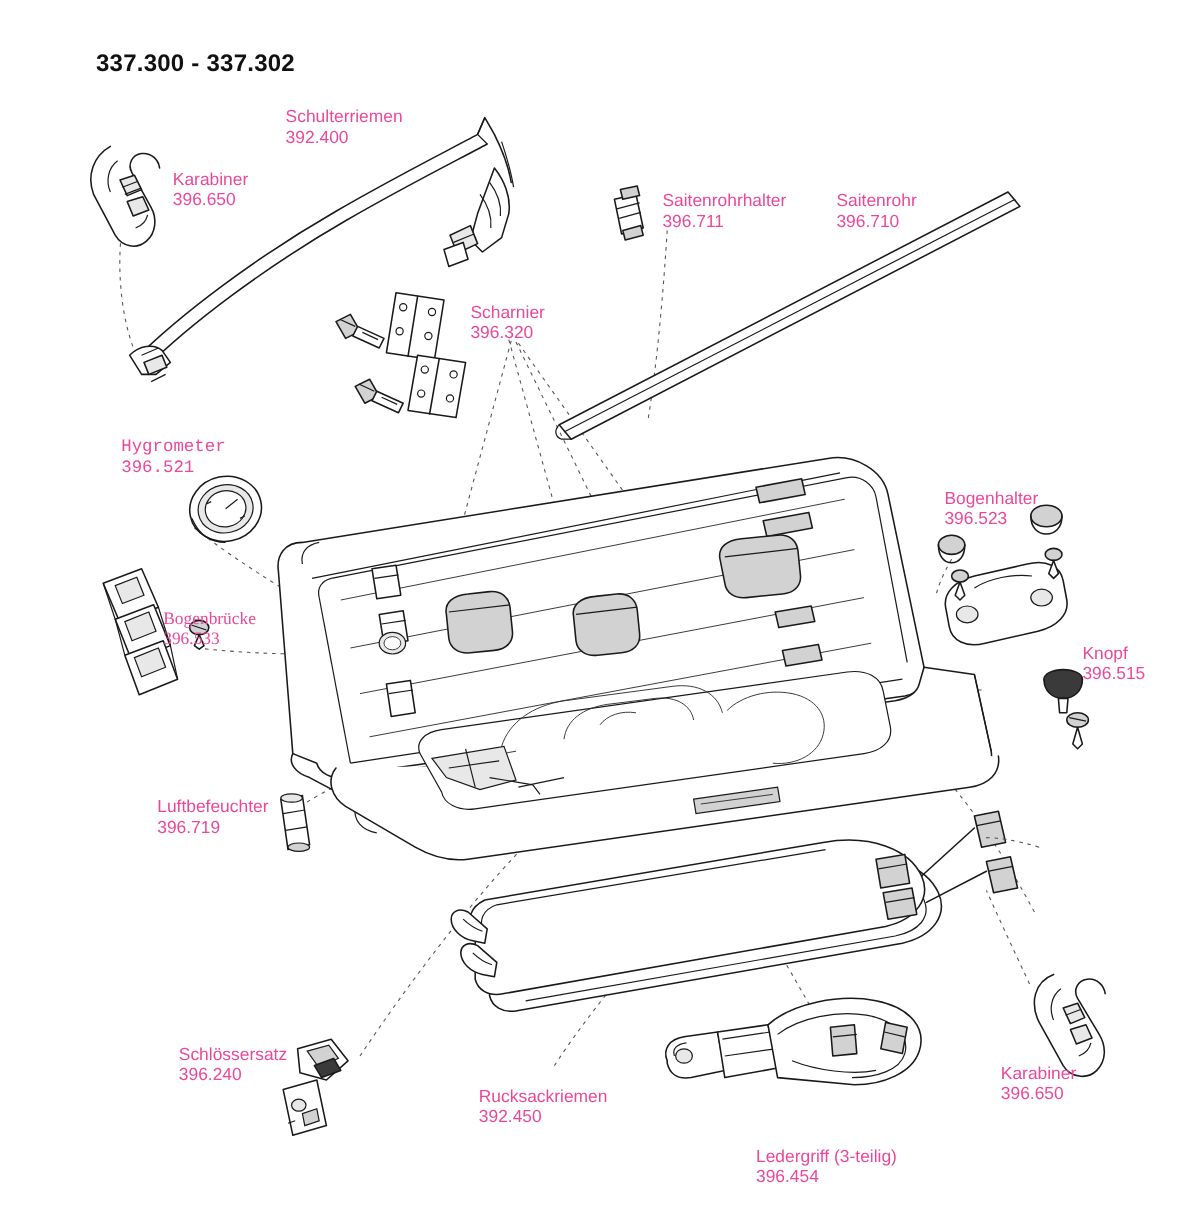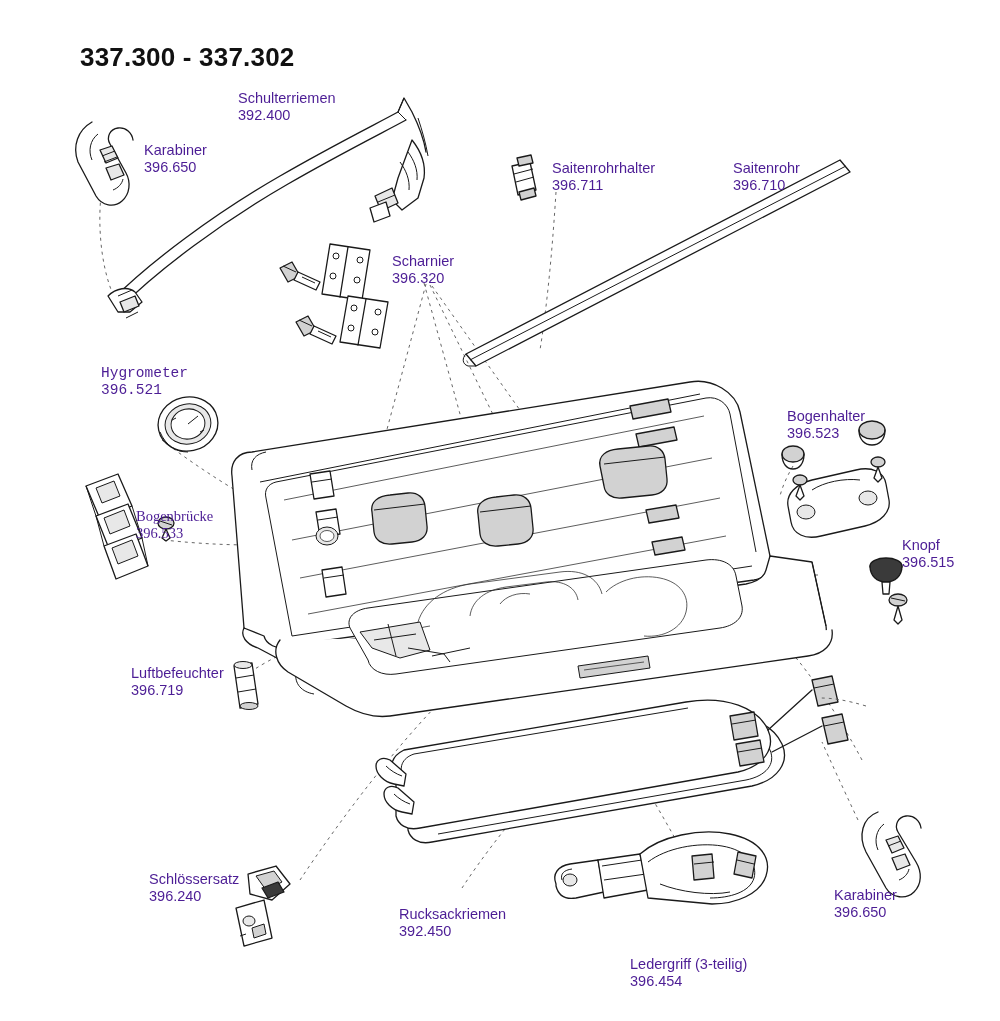--- a/index.html
+++ b/index.html
@@ -1,20 +1,20 @@
 <!DOCTYPE html>
 <html><head>
 <meta charset="utf-8">
 <style>
   html,body{margin:0;padding:0;background:#fff;}
   body{width:1000px;height:1021px;position:relative;overflow:hidden;
        font-family:"Liberation Sans", sans-serif;color:#111;}
   #stage{position:absolute;inset:0;}
-  .title{position:absolute;left:80px;top:42px;font-size:26px;font-weight:bold;letter-spacing:.2px;}
-  .lbl{position:absolute;font-size:14.5px;line-height:17px;color:#4c1d95;white-space:pre-line;}
+  .title{position:absolute;left:80px;top:42px;font-size:20px;font-weight:bold;letter-spacing:.2px;}
+  .lbl{position:absolute;font-size:14.5px;line-height:17px;color:#ec4899;white-space:pre-line;}
   svg.art{position:absolute;left:0;top:0;width:1000px;height:1021px;}
   .ln{fill:none;stroke:#1a1a1a;stroke-width:1.3;stroke-linejoin:round;stroke-linecap:round;}
   .ln2{fill:none;stroke:#1a1a1a;stroke-width:1;}
   .thin{fill:none;stroke:#333;stroke-width:.8;}
   .dash{fill:none;stroke:#555;stroke-width:.9;stroke-dasharray:3 4;}
   .fillw{fill:#ffffff;}
   .fillg{fill:#e8e8e8;}
   .fillgg{fill:#d2d2d2;}
   .fillvd{fill:#3a3a3a;}
 </style>
@@ -299,21 +299,21 @@
     </g>
 
   </svg>
 
   <div class="lbl" style="left:238px;top:90px;"><span>Schulterriemen</span><br><span>392.400</span></div>
 
   <div class="lbl" style="left:144px;top:142px;"><span>Karabiner</span><br><span>396.650</span></div>
 
   <div class="lbl" style="left:552px;top:160px;"><span>Saitenrohrhalter</span><br><span>396.711</span></div>
 
-  <div class="lbl" style="left:697px;top:160px;margin-left:36px;"><span>Saitenrohr</span><br><span>396.710</span></div>
+  <div class="lbl" style="left:697px;top:160px;"><span>Saitenrohr</span><br><span>396.710</span></div>
 
   <div class="lbl" style="left:392px;top:253px;"><span>Scharnier</span><br><span>396.320</span></div>
 
   <div class="lbl" style="left:101px;top:365px;font-family:Liberation Mono, monospace;"><span>Hygrometer</span><br><span>396.521</span></div>
 
   <div class="lbl" style="left:787px;top:408px;"><span>Bogenhalter</span><br><span>396.523</span></div>
 
   <div class="lbl" style="left:136px;top:508px;font-family:Liberation Serif, serif;"><span>Bogenbrücke</span><br><span>396.533</span></div>
 
   <div class="lbl" style="left:902px;top:537px;"><span>Knopf</span><br><span>396.515</span></div>

